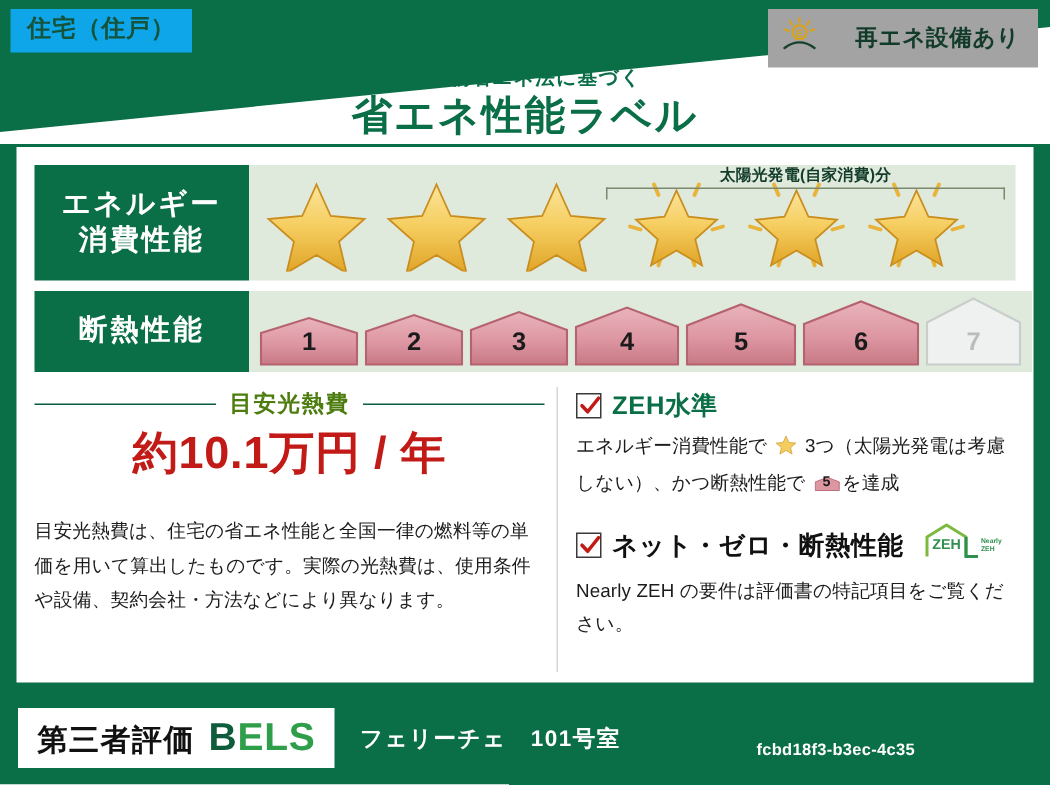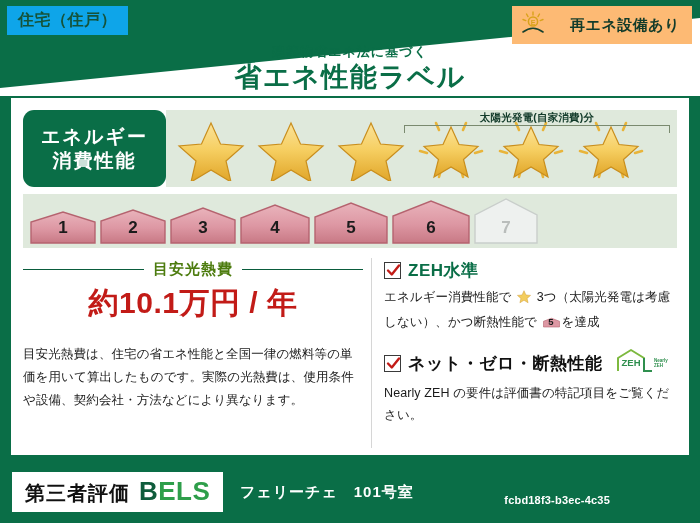--- a/index.html
+++ b/index.html
@@ -28,21 +28,21 @@
     padding: 5px 11px 6px 11px;
     font-size: 16px; font-weight: bold; color: #15533a;
     letter-spacing: 0.5px;
     line-height: 1.1;
     z-index: 6;
   }
 
   
   .renew-badge {
     position: absolute; right: 8px; top: 6px;
-    background: #fdba74;
+    background: #a3a3a3;
     padding: 5px 12px 5px 8px;
     display: flex; align-items: center; gap: 24px;
     z-index: 6;
   }
   .renew-badge .txt {
     font-size: 15px; font-weight: bold; color: #123b2a; letter-spacing: 0.5px;
   }
 
   
   .title-wrap {
@@ -75,21 +75,20 @@
 
   .perf-label {
     background: #0a6e47;
     color: #ffffff;
     width: 143px;
     display: flex; flex-direction: column;
     align-items: center; justify-content: center;
     font-weight: bold; letter-spacing: 2px;
     line-height: 1.22;
     flex: none;
-    border-radius: 11px;
   }
   .perf-row.energy .perf-label { font-size: 19px; }
   .perf-row.insul  .perf-label { font-size: 19px; }
 
   .perf-body {
     flex: 1;
     background: #dfe9dc;
     position: relative;
   }
 
@@ -334,20 +333,23 @@
                 <line x1="51" y1="60" x2="49" y2="53"></line>
               </g>
               <polygon points="39,10 47,27.5 66,29.5 51.5,42.5 56,60 39,50 22,60 26.5,42.5 12,29.5 31,27.5" fill="url(#sg)" stroke="#c98e1d" stroke-width="1.2"></polygon>
             </svg>
           </div>
         </div>
       </div>
     </div>
 
     <div class="perf-row insul">
+      <div class="perf-label">
+        <span>断熱性能</span>
+      </div>
       <div class="perf-body">
         <div class="houses">
 
           <div class="house">
             <svg class="glyph" width="68" height="34" viewBox="0 0 68 34">
               <defs>
                 <linearGradient id="hg" x1="0" y1="0" x2="0" y2="1">
                   <stop offset="0%" stop-color="#e9b3bb"></stop>
                   <stop offset="55%" stop-color="#dd97a3"></stop>
                   <stop offset="100%" stop-color="#c87985"></stop>

